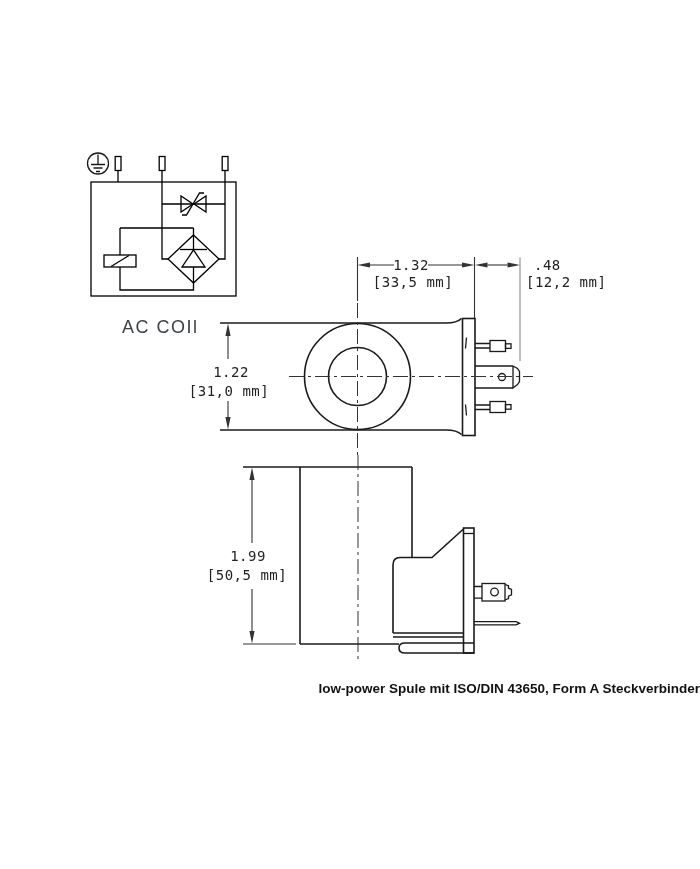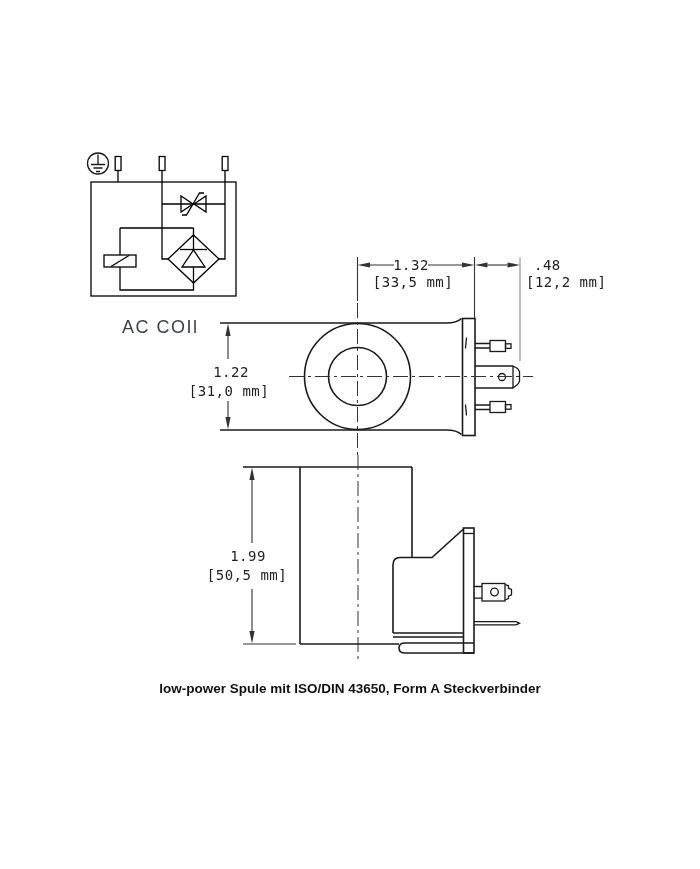--- a/index.html
+++ b/index.html
@@ -1,21 +1,21 @@
 <!DOCTYPE html>
 <html><head>
 <meta charset="utf-8">
 <style>
   html,body{margin:0;padding:0;background:#fff;}
   #stage{position:relative;width:700px;height:869px;background:#ffffff;overflow:hidden;
          font-family:"Liberation Sans",sans-serif;}
   svg{position:absolute;left:0;top:0;}
   .dimtext{font-family:"DejaVu Sans Mono",monospace;font-size:14px;fill:#222222;letter-spacing:0.5px;}
   .schlabel{font-family:"Liberation Sans",sans-serif;font-size:18px;fill:#3d4148;letter-spacing:1.5px;}
-  #caption{position:absolute;left:0;top:681px;width:700px;text-align:center;
+  #caption{position:absolute;left:0;top:681px;width:700px;text-align:right;
            font-family:"Liberation Sans",sans-serif;font-weight:bold;font-size:13.5px;color:#111111;}
   .outline{stroke:#1a1a1a;stroke-width:1.6;fill:none;}
   .thin{stroke:#1a1a1a;stroke-width:1.3;fill:none;}
   .sch{stroke:#000000;stroke-width:1.3;fill:none;}
   .dim{stroke:#333333;stroke-width:1.1;fill:none;}
   .ext-gray{stroke:#8a8a8a;stroke-width:1.1;fill:none;}
   .cline{stroke:#333333;stroke-width:1;fill:none;stroke-dasharray:15 4 3 4;}
   .ah{fill:#333333;stroke:none;}
 </style>
 </head>

